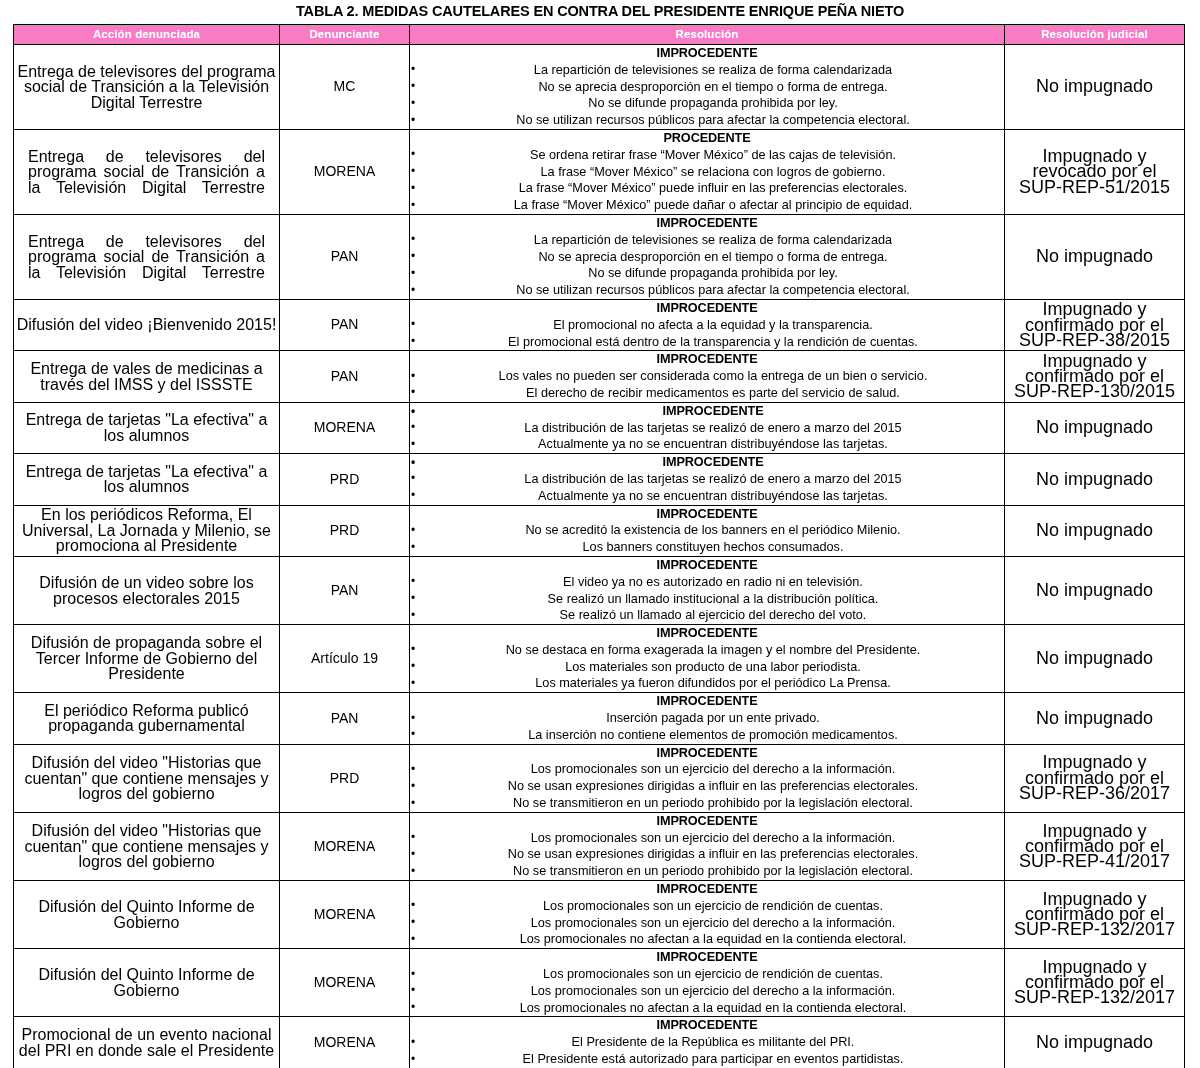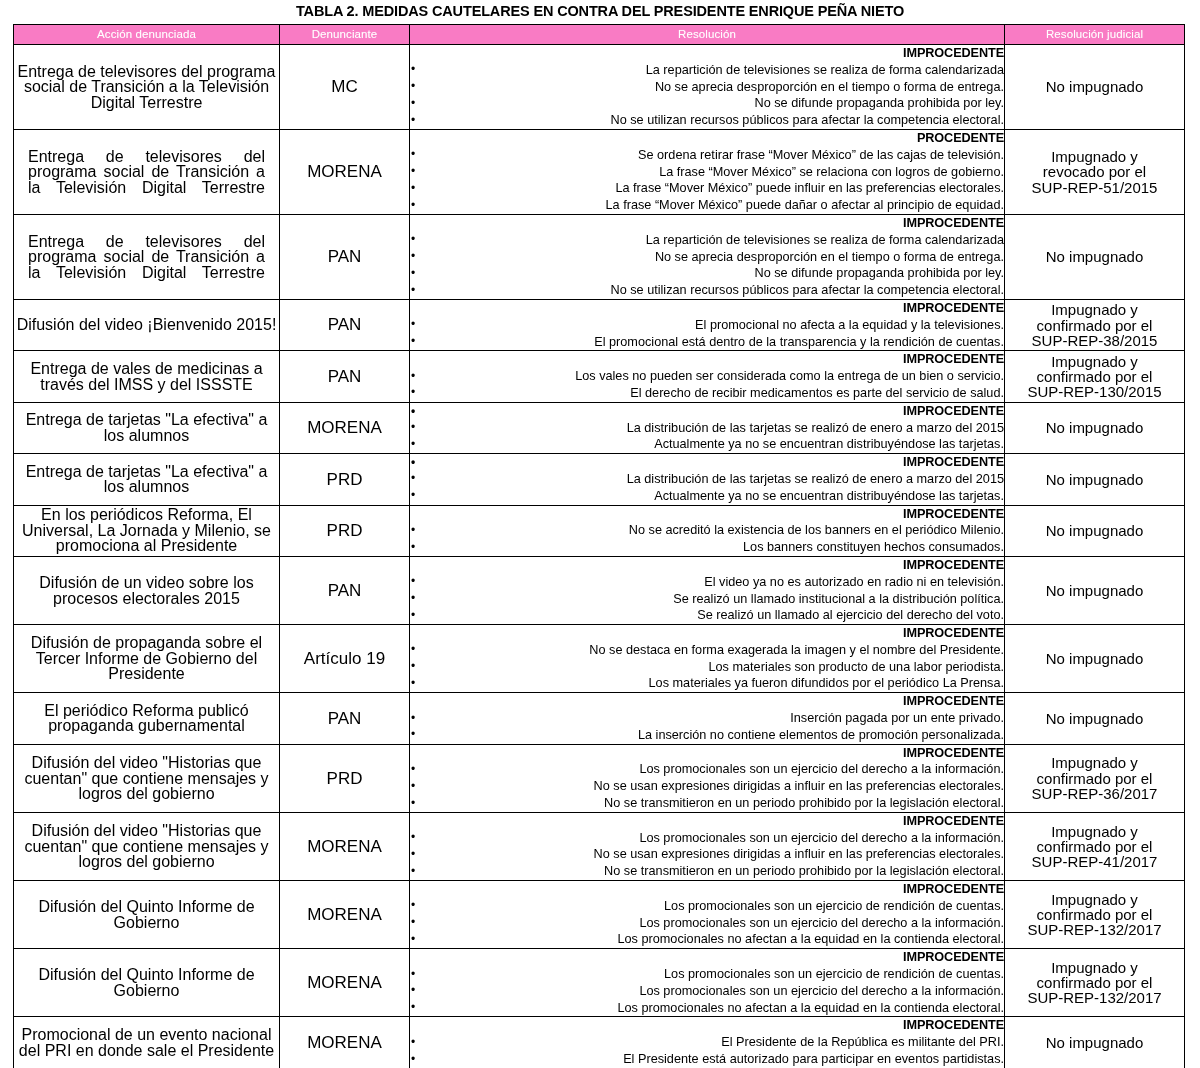--- a/index.html
+++ b/index.html
@@ -41,21 +41,21 @@
     border: 1.5px solid #000;
   }
   table.mtable td, table.mtable th {
     border: 1px solid #000;
     vertical-align: middle;
     padding: 0;
   }
   thead th {
     background: #F97BC4;
     color: #ffffff;
-    font-weight: normal;
+    font-weight: bold;
     font-size: 11.5px;
     height: 19px;
     line-height: 19px;
     text-align: center;
     letter-spacing: 0.1px;
     border: 1px solid #000;
     text-shadow: 0 0 1px rgba(255,255,255,0.35);
   }
   
   col.c1 { width: 266px; }
@@ -70,33 +70,33 @@
     padding: 3px 7px 3px 7px;
   }
   td.c-accion.justified {
     text-align: justify;
     text-align-last: justify;
     padding-left: 14px;
     padding-right: 14px;
   }
   td.c-denunciante {
     text-align: center;
-    font-size: 17px;
+    font-size: 14px;
     line-height: 15.5px;
   }
   td.c-resolucion {
-    text-align: right;
+    text-align: center;
     font-size: 12.7px;
     line-height: 16.8px;
     padding: 2px 4px 3px 6px;
     vertical-align: top;
   }
   td.c-judicial {
     text-align: center;
-    font-size: 15px;
+    font-size: 18px;
     line-height: 15.2px;
     padding: 3px 5px;
   }
   .verdict {
     font-weight: bold;
     display: block;
     margin: 0;
     padding: 0 0 0 0;
     letter-spacing: -0.1px;
   }
@@ -204,21 +204,21 @@
             <td class="c-judicial">
               <span class="jline">No impugnado</span>
             </td>
           </tr>
           <tr>
             <td class="c-accion">Difusión del video ¡Bienvenido 2015!</td>
             <td class="c-denunciante">PAN</td>
             <td class="c-resolucion">
               <span class="verdict">IMPROCEDENTE</span>
               <ul class="pts">
-                <li>El promocional no afecta a la equidad y la televisiones.</li>
+                <li>El promocional no afecta a la equidad y la transparencia.</li>
                 <li>El promocional está dentro de la transparencia y la rendición de cuentas.</li>
               </ul>
             </td>
             <td class="c-judicial">
               <span class="jline">Impugnado y</span>
               <span class="jline">confirmado por el</span>
               <span class="jline">SUP-REP-38/2015</span>
             </td>
           </tr>
           <tr>
@@ -309,21 +309,21 @@
               <span class="jline">No impugnado</span>
             </td>
           </tr>
           <tr>
             <td class="c-accion">El periódico Reforma publicó propaganda gubernamental</td>
             <td class="c-denunciante">PAN</td>
             <td class="c-resolucion">
               <span class="verdict">IMPROCEDENTE</span>
               <ul class="pts">
                 <li>Inserción pagada por un ente privado.</li>
-                <li>La inserción no contiene elementos de promoción personalizada.</li>
+                <li>La inserción no contiene elementos de promoción medicamentos.</li>
               </ul>
             </td>
             <td class="c-judicial">
               <span class="jline">No impugnado</span>
             </td>
           </tr>
           <tr>
             <td class="c-accion">Difusión del video  "Historias que cuentan" que contiene mensajes y logros del gobierno</td>
             <td class="c-denunciante">PRD</td>
             <td class="c-resolucion">

